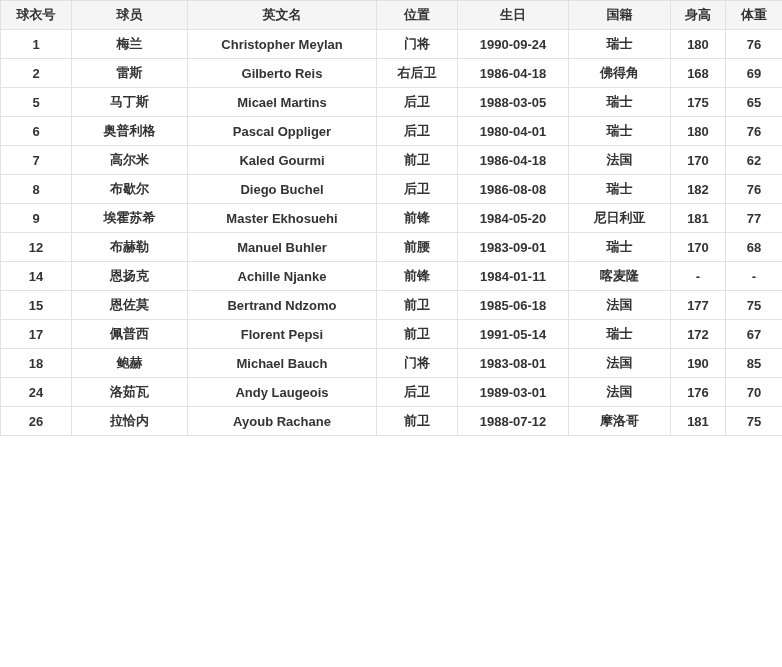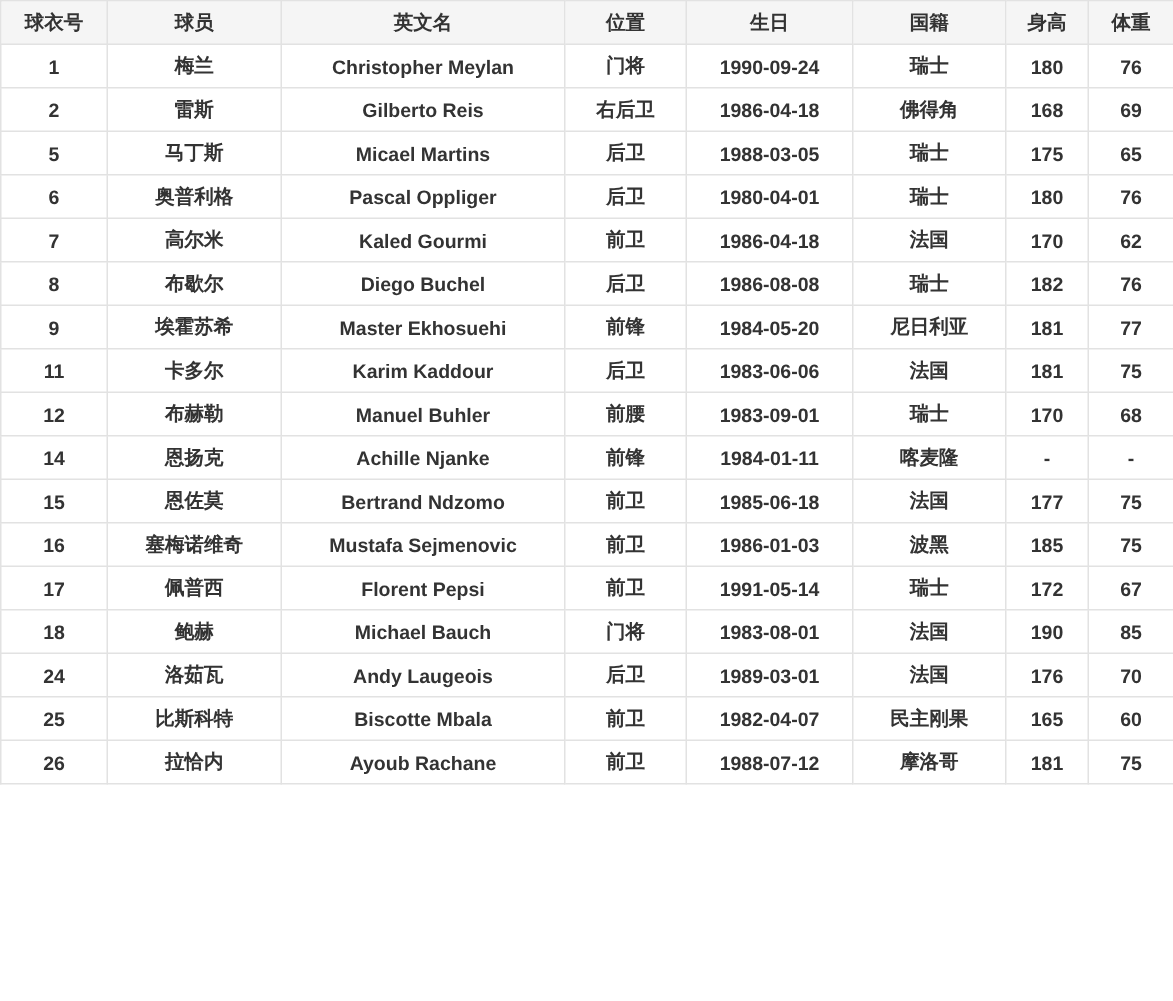--- a/index.html
+++ b/index.html
@@ -140,30 +140,20 @@
           <td>9</td>
           <td>埃霍苏希</td>
           <td>Master Ekhosuehi</td>
           <td>前锋</td>
           <td>1984-05-20</td>
           <td>尼日利亚</td>
           <td>181</td>
           <td>77</td>
         </tr>
         <tr>
-          <td>11</td>
-          <td>卡多尔</td>
-          <td>Karim Kaddour</td>
-          <td>后卫</td>
-          <td>1983-06-06</td>
-          <td>法国</td>
-          <td>181</td>
-          <td>75</td>
-        </tr>
-        <tr>
           <td>12</td>
           <td>布赫勒</td>
           <td>Manuel Buhler</td>
           <td>前腰</td>
           <td>1983-09-01</td>
           <td>瑞士</td>
           <td>170</td>
           <td>68</td>
         </tr>
         <tr>
@@ -180,30 +170,20 @@
           <td>15</td>
           <td>恩佐莫</td>
           <td>Bertrand Ndzomo</td>
           <td>前卫</td>
           <td>1985-06-18</td>
           <td>法国</td>
           <td>177</td>
           <td>75</td>
         </tr>
         <tr>
-          <td>16</td>
-          <td>塞梅诺维奇</td>
-          <td>Mustafa Sejmenovic</td>
-          <td>前卫</td>
-          <td>1986-01-03</td>
-          <td>波黑</td>
-          <td>185</td>
-          <td>75</td>
-        </tr>
-        <tr>
           <td>17</td>
           <td>佩普西</td>
           <td>Florent Pepsi</td>
           <td>前卫</td>
           <td>1991-05-14</td>
           <td>瑞士</td>
           <td>172</td>
           <td>67</td>
         </tr>
         <tr>
@@ -220,30 +200,20 @@
           <td>24</td>
           <td>洛茹瓦</td>
           <td>Andy Laugeois</td>
           <td>后卫</td>
           <td>1989-03-01</td>
           <td>法国</td>
           <td>176</td>
           <td>70</td>
         </tr>
         <tr>
-          <td>25</td>
-          <td>比斯科特</td>
-          <td>Biscotte Mbala</td>
-          <td>前卫</td>
-          <td>1982-04-07</td>
-          <td>民主刚果</td>
-          <td>165</td>
-          <td>60</td>
-        </tr>
-        <tr>
           <td>26</td>
           <td>拉恰内</td>
           <td>Ayoub Rachane</td>
           <td>前卫</td>
           <td>1988-07-12</td>
           <td>摩洛哥</td>
           <td>181</td>
           <td>75</td>
         </tr>
       </tbody>

